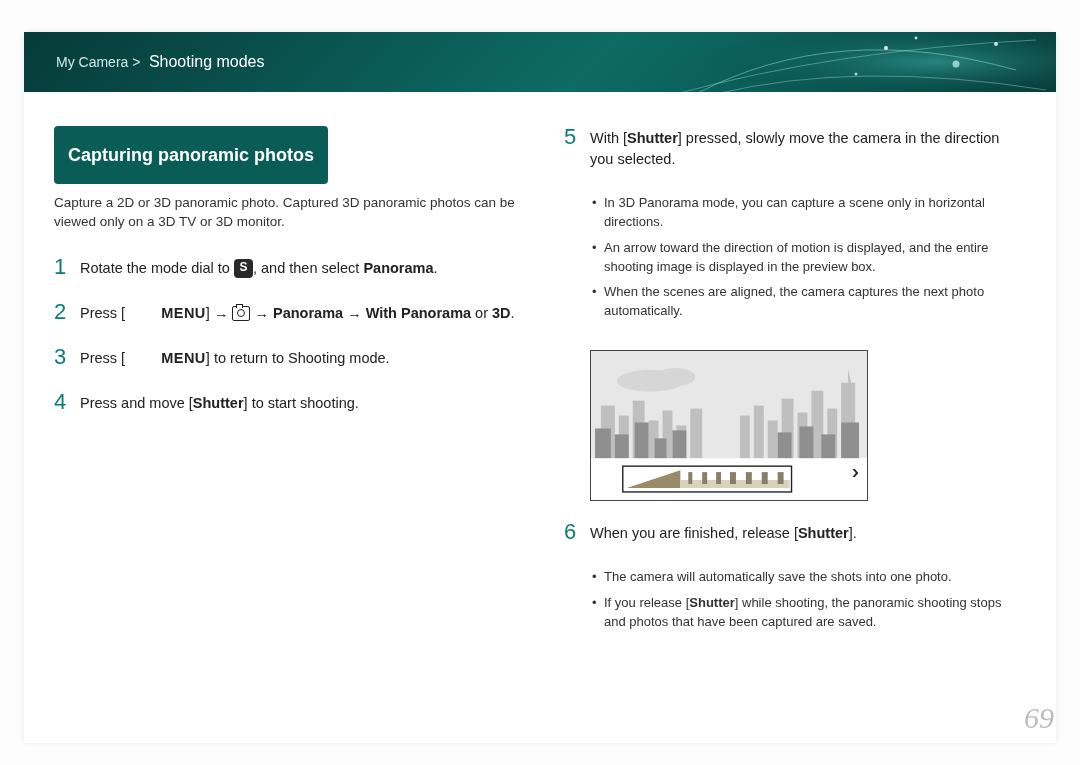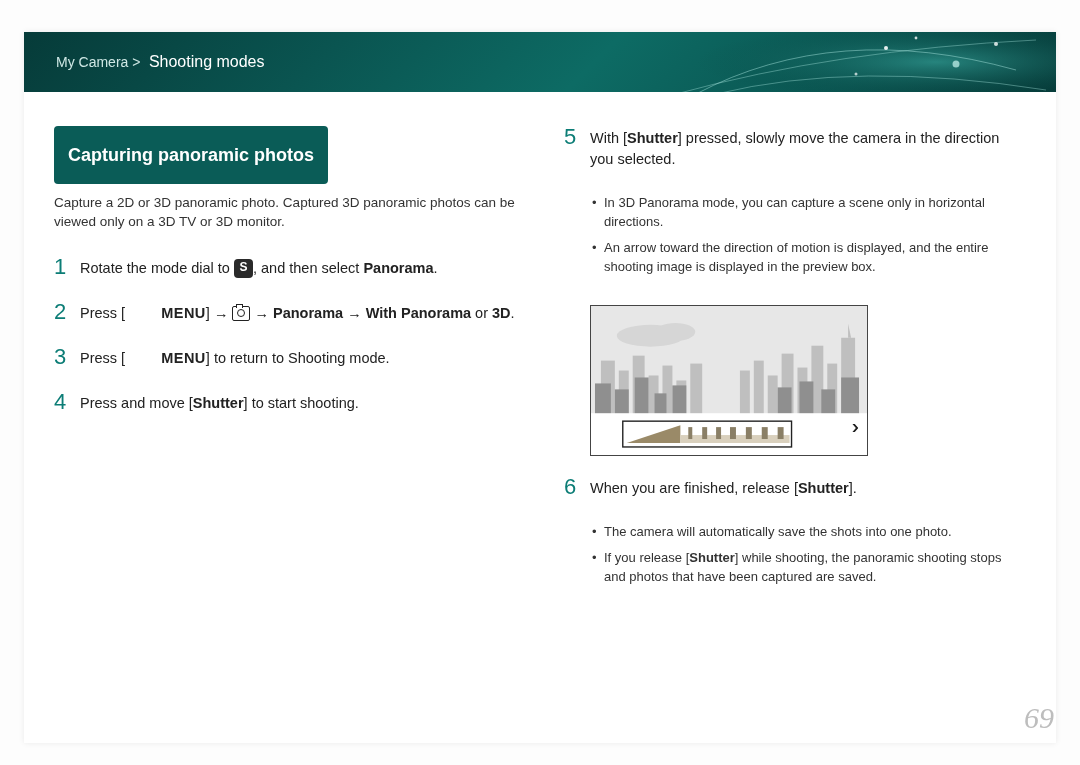--- a/index.html
+++ b/index.html
@@ -232,20 +232,21 @@
 
     <div class="col">
 
       <div class="step">
         <div class="step-num">5</div>
         <div class="step-body">
           <span>With [</span><strong>Shutter</strong><span>] pressed, slowly move the camera in the direction you selected.</span>
           <ul class="sub-list">
             <li>In 3D Panorama mode, you can capture a scene only in horizontal directions.</li>
             <li>An arrow toward the direction of motion is displayed, and the entire shooting image is displayed in the preview box.</li>
+            <li>When the scenes are aligned, the camera captures the next photo automatically.</li>
           </ul>
         </div>
       </div>
 
       <div class="pano-figure">
         <svg viewBox="0 0 278 150">
 
           <rect x="0" y="0" width="278" height="110" fill="#e7e7e7"></rect>
 
           <ellipse cx="60" cy="30" rx="34" ry="11" fill="#d6d6d6"></ellipse>

